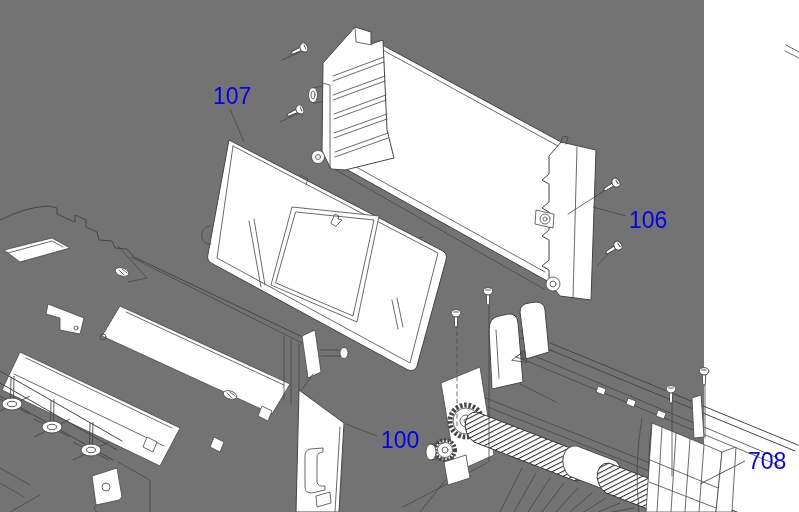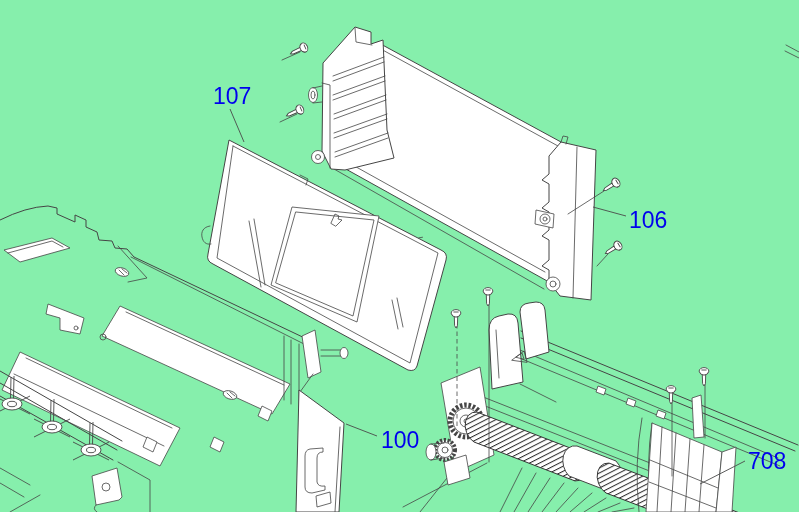--- a/index.html
+++ b/index.html
@@ -1,17 +1,17 @@
 <!DOCTYPE html>
 <html><head>
 <meta charset="utf-8">
 <style>
   html,body{margin:0;padding:0;background:#ffffff;}
   body{width:799px;height:512px;overflow:hidden;font-family:"Liberation Sans",sans-serif;}
-  #stage{width:799px;height:512px;position:relative;background:#86efac;}
+  #stage{width:704px;height:512px;position:relative;background:#737373;}
   svg{display:block;}
   .ln{fill:none;stroke:#454545;stroke-width:1;stroke-linejoin:round;stroke-linecap:round;}
   .ln2{fill:none;stroke:#454545;stroke-width:.8;stroke-linejoin:round;stroke-linecap:round;}
   .wh{fill:#ffffff;stroke:#454545;stroke-width:1;stroke-linejoin:round;}
   .wh2{fill:#ffffff;stroke:#454545;stroke-width:.8;stroke-linejoin:round;}
   .dash{fill:none;stroke:#454545;stroke-width:.8;stroke-dasharray:4.5 3;}
   .lead{fill:none;stroke:#4a4a4a;stroke-width:.9;}
   .lbl{font-family:"Liberation Sans",sans-serif;font-size:23px;}
 </style>
 </head>

